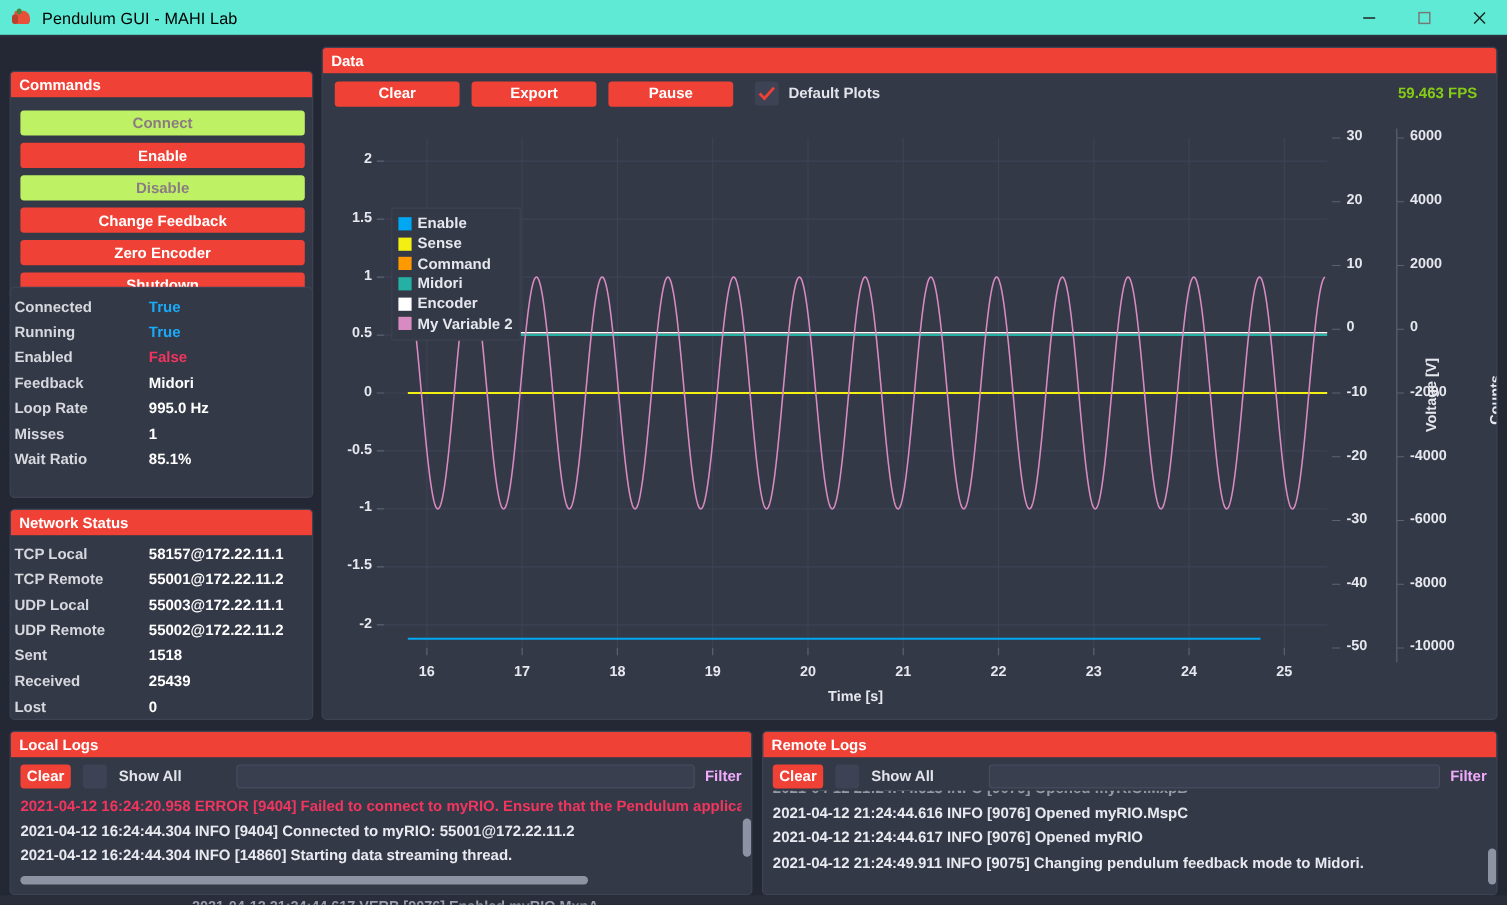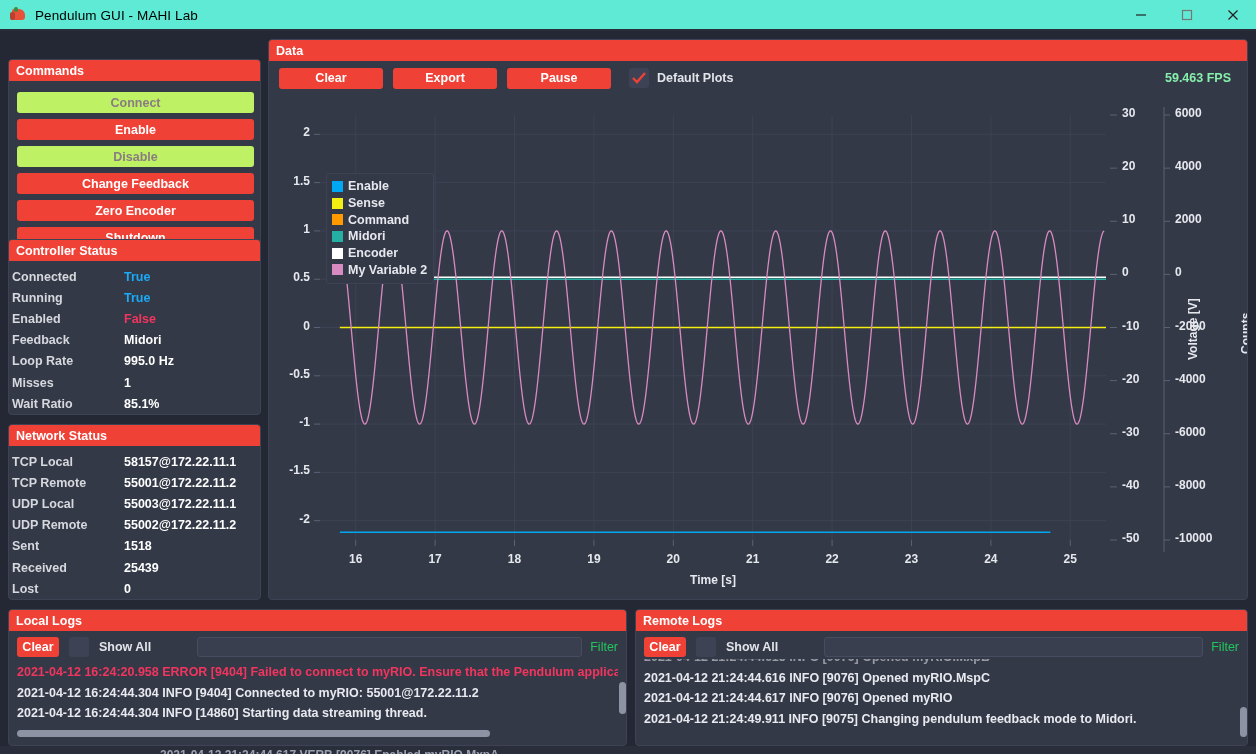--- a/index.html
+++ b/index.html
@@ -75,21 +75,21 @@
     width: 104px; height: 21px; margin-right: 10px;
     border: none; border-radius: 3px;
     background: #ef4136; color: #ffffff;
     font-family: "Liberation Sans", sans-serif;
     font-size: 12.5px; font-weight: bold; cursor: pointer;
   }
   .chk-wrap { display: flex; align-items: center; margin-left: 8px; }
   .chk-box { width: 20px; height: 20px; background: #3d4354; border-radius: 3px; position: relative; }
   .chk-box svg { position: absolute; left: 2px; top: 2px; }
   .chk-label { margin-left: 8px; color: #e2e4ea; font-size: 12.5px; font-weight: bold; }
-  .fps { margin-left: auto; color: #86efac; font-size: 12.5px; font-weight: bold; padding-right: 6px; }
+  .fps { margin-left: auto; color: #84cc16; font-size: 12.5px; font-weight: bold; padding-right: 6px; }
 
   .plotarea { position: relative; width: 978px; height: 524px; }
 
   .axis-tick { position: absolute; color: #e6e8ee; font-size: 12px; font-weight: bold; white-space: nowrap; }
   .axis-title { position: absolute; color: #e6e8ee; font-size: 12px; font-weight: bold; white-space: nowrap; }
   .rot { transform-origin: 0 0; transform: rotate(-90deg); }
 
   .legend {
     position: absolute; left: 57px; top: 78px;
     background: #343947; border: 1px solid #3d4354;
@@ -108,21 +108,21 @@
     background: #ef4136; color: #ffffff;
     font-family: "Liberation Sans", sans-serif;
     font-size: 12.5px; font-weight: bold; cursor: pointer;
   }
   .log-chk { width: 20px; height: 20px; background: #3d4354; border-radius: 3px; margin-left: 10px; }
   .log-chk-label { margin-left: 10px; color: #e2e4ea; font-size: 12.5px; font-weight: bold; }
   .log-filter-input {
     flex: 1; height: 20px; margin: 0 8px 0 46px;
     background: #3a3f4f; border: 1px solid #474d60; border-radius: 3px;
   }
-  .log-filter-label { color: #22c55e; font-size: 12.5px; font-weight: normal; }
+  .log-filter-label { color: #f0abfc; font-size: 12.5px; font-weight: bold; }
   .log-list { position: relative; padding: 3px 8px 0 8px; overflow: hidden; }
   .log-line {
     color: #e8eaf0; font-size: 12.5px; font-weight: bold;
     line-height: 20.5px; white-space: nowrap; overflow: hidden;
   }
   .log-line.err { color: #f2355e; }
   .log-line.clipped { opacity: 0.55; margin-top: -12px; }
   .vscroll { position: absolute; width: 7px; border-radius: 4px; background: #8d93a3; }
   .hscroll { position: absolute; height: 7px; border-radius: 4px; background: #8d93a3; }
 
@@ -172,21 +172,20 @@
       <button class="cmd-btn disabled">Connect</button>
       <button class="cmd-btn">Enable</button>
       <button class="cmd-btn disabled">Disable</button>
       <button class="cmd-btn">Change Feedback</button>
       <button class="cmd-btn">Zero Encoder</button>
       <button class="cmd-btn">Shutdown</button>
     </div>
   </div>
 
   <div class="panel" id="ctrlstatus">
-    <div class="panel-header">Controller Status</div>
     <div class="st-body">
       <div class="kv">
         <span class="k">Connected</span>
         <span class="v t">True</span>
         </div>
       <div class="kv">
         <span class="k">Running</span>
         <span class="v t">True</span>
         </div>
       <div class="kv">

